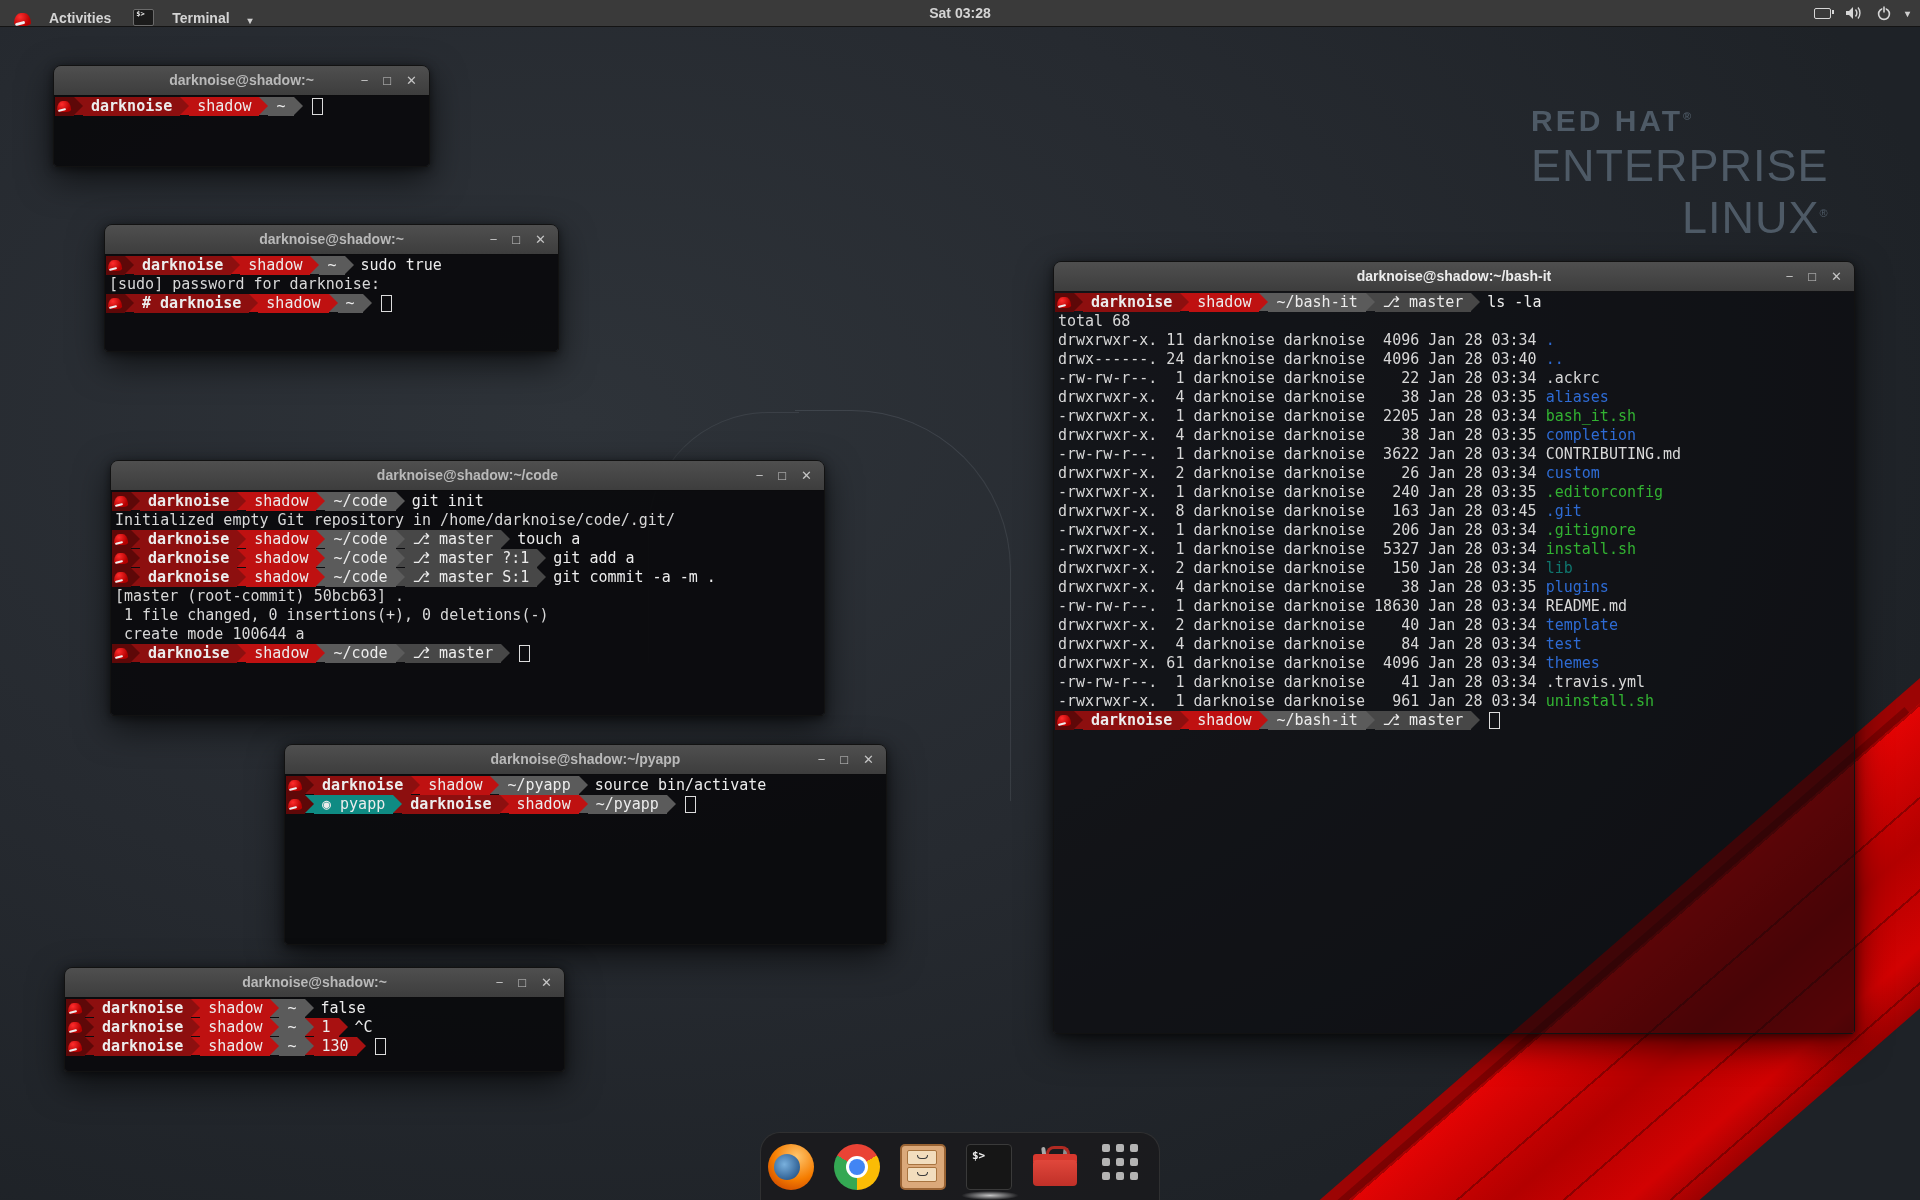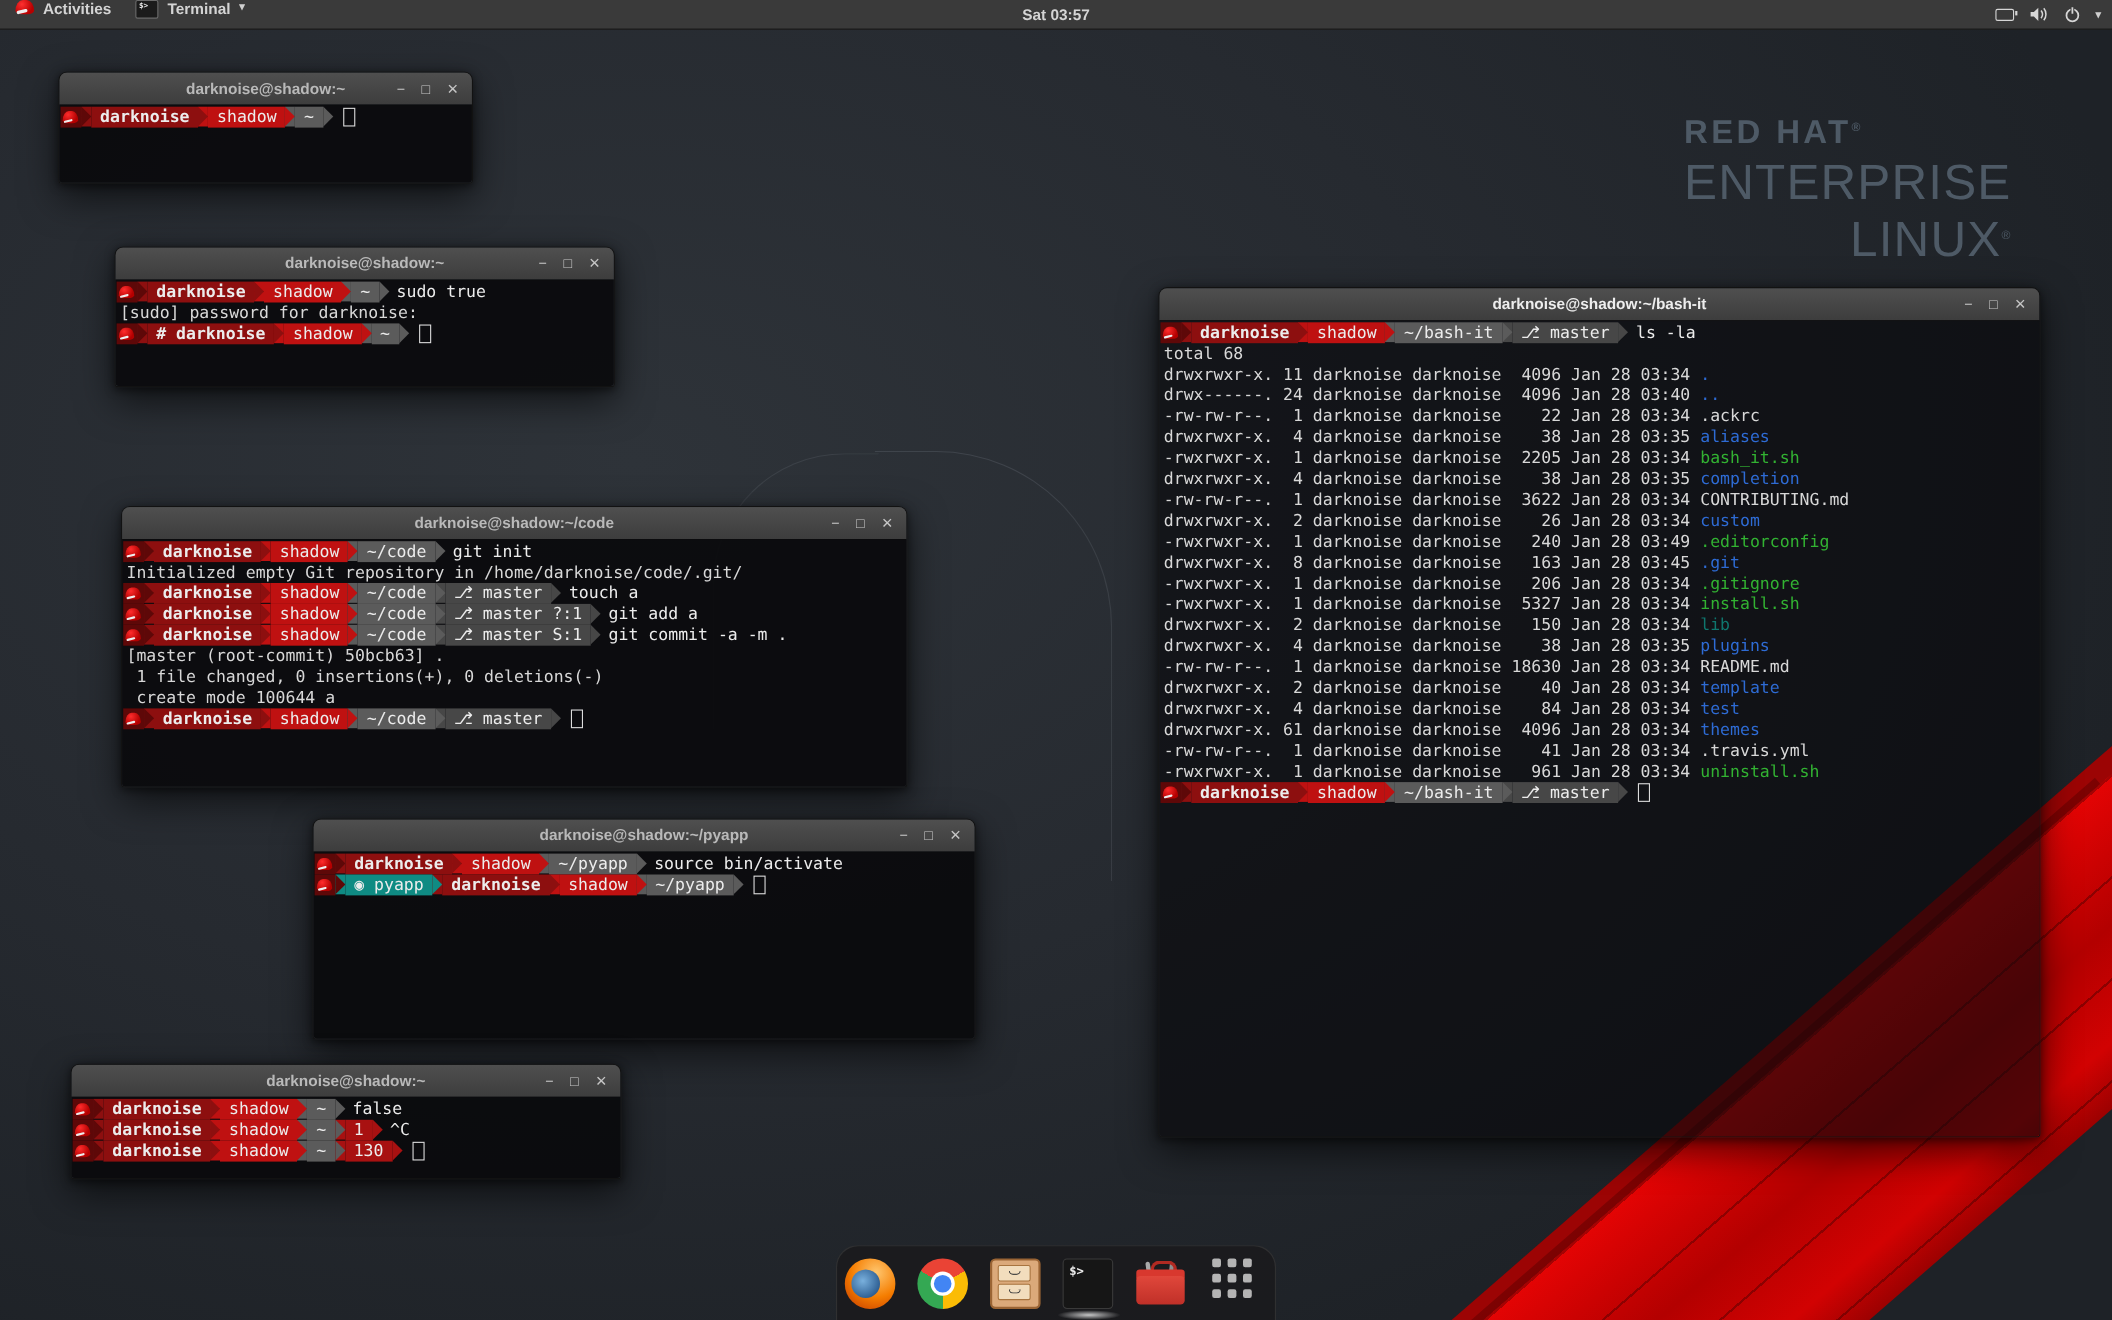--- a/index.html
+++ b/index.html
@@ -29,21 +29,21 @@
   
   .rhel-logo{position:absolute;left:1531px;top:104px;z-index:1;color:#4e5a66;user-select:none;}
   .rhel-logo .brand{font-size:30px;font-weight:bold;letter-spacing:3px;}
   .rhel-logo sup{font-size:11px;}
   .rhel-logo .l2{font-size:45px;letter-spacing:1px;margin-top:2px;}
   .rhel-logo .l3{font-size:45px;letter-spacing:1px;text-align:right;}
   
   .topbar{position:absolute;left:0;top:0;width:1920px;height:26px;background:#3a3a3a;
     border-bottom:1px solid #141414;z-index:50;color:#d4d4d4;font-size:14px;font-weight:bold;}
   .tb-left{position:absolute;left:8px;top:0;height:26px;display:flex;align-items:center;gap:10px;}
-  .tb-item{display:flex;align-items:flex-start;gap:8px;height:26px;padding:0 6px;}
+  .tb-item{display:flex;align-items:flex-end;gap:18px;height:26px;padding:0 6px;}
   .hatlogo{width:17px;height:13px;position:relative;border-radius:50% 50% 46% 46%/95% 95% 30% 30%;
     background:radial-gradient(circle at 35% 30%,#ff3030,#b70000 70%);}
   .hatlogo::after{content:"";position:absolute;left:1px;bottom:2px;width:10px;height:2.5px;
     background:#eee;border-radius:2px;transform:rotate(-14deg);}
   .mini-term{width:17px;height:15px;background:#1b1b1b;border:1px solid #6b6b6b;border-radius:2px;
     color:#e8e8e8;font:bold 7px "DejaVu Sans Mono",monospace;line-height:9px;padding-left:2px;}
   .caret{font-size:10px;color:#cfcfcf;}
   .tb-clock{position:absolute;left:0;right:0;top:0;line-height:26px;text-align:center;}
   .tb-right{position:absolute;right:10px;top:0;height:26px;display:flex;align-items:center;gap:13px;}
   .batt{width:15px;height:9px;border:1.5px solid #d6d6d6;border-radius:2px;position:relative;}
@@ -131,21 +131,21 @@
     <div class="tb-item">
       <span class="hatlogo"></span>
       <span>Activities</span>
     </div>
     <div class="tb-item">
       <span class="mini-term">$&gt;</span>
       <span>Terminal</span>
       <span class="caret">▾</span>
     </div>
   </div>
-  <div class="tb-clock">Sat 03:57</div>
+  <div class="tb-clock">Sat 03:28</div>
   <div class="tb-right">
     <span class="batt"></span>
     <svg width="19" height="16">
       <path d="M2 6v4h3l4 4V2L5 6z" fill="#d6d6d6"></path>
       <path d="M11.5 4.5c1.6 2 1.6 5 0 7" stroke="#d6d6d6" stroke-width="1.4" fill="none"></path>
       <path d="M14 2.5c2.6 3 2.6 8 0 11" stroke="#d6d6d6" stroke-width="1.4" fill="none"></path>
     </svg>
     <svg width="16" height="16">
       <circle cx="8" cy="9" r="5.4" stroke="#d6d6d6" stroke-width="1.6" fill="none"></circle>
       <line x1="8" y1="0.5" x2="8" y2="7" stroke="#3a3a3a" stroke-width="3.4"></line>
@@ -227,21 +227,21 @@
       <div class="pl-line"><span class="hatseg" style="background: rgb(94, 8, 8);"><span class="hat"></span></span><span class="arrow" style="border-left-color: rgb(94, 8, 8); border-top-color: rgb(141, 15, 15); border-bottom-color: rgb(141, 15, 15);"></span><span class="seg bold" style="background: rgb(141, 15, 15);">darknoise</span><span class="arrow" style="border-left-color: rgb(141, 15, 15); border-top-color: rgb(191, 17, 17); border-bottom-color: rgb(191, 17, 17);"></span><span class="seg" style="background: rgb(191, 17, 17);">shadow</span><span class="arrow" style="border-left-color: rgb(191, 17, 17); border-top-color: rgb(91, 91, 91); border-bottom-color: rgb(91, 91, 91);"></span><span class="seg" style="background: rgb(91, 91, 91);">~/bash-it</span><span class="arrow" style="border-left-color: rgb(91, 91, 91); border-top-color: rgb(71, 71, 71); border-bottom-color: rgb(71, 71, 71);"></span><span class="seg" style="background: rgb(71, 71, 71);">⎇ master</span><span class="arrow" style="border-left-color: rgb(71, 71, 71); border-top-color: transparent; border-bottom-color: transparent;"></span><span class="cmd">ls -la</span></div>
       <div class="pl-line"><span class="out">total 68</span></div>
       <div class="pl-line"><span class="out">drwxrwxr-x. 11 darknoise darknoise  4096 Jan 28 03:34 </span><span style="color: rgb(46, 107, 212);">.</span></div>
       <div class="pl-line"><span class="out">drwx------. 24 darknoise darknoise  4096 Jan 28 03:40 </span><span style="color: rgb(46, 107, 212);">..</span></div>
       <div class="pl-line"><span class="out">-rw-rw-r--.  1 darknoise darknoise    22 Jan 28 03:34 </span><span style="color: rgb(216, 216, 216);">.ackrc</span></div>
       <div class="pl-line"><span class="out">drwxrwxr-x.  4 darknoise darknoise    38 Jan 28 03:35 </span><span style="color: rgb(46, 107, 212);">aliases</span></div>
       <div class="pl-line"><span class="out">-rwxrwxr-x.  1 darknoise darknoise  2205 Jan 28 03:34 </span><span style="color: rgb(50, 178, 50);">bash_it.sh</span></div>
       <div class="pl-line"><span class="out">drwxrwxr-x.  4 darknoise darknoise    38 Jan 28 03:35 </span><span style="color: rgb(46, 107, 212);">completion</span></div>
       <div class="pl-line"><span class="out">-rw-rw-r--.  1 darknoise darknoise  3622 Jan 28 03:34 </span><span style="color: rgb(216, 216, 216);">CONTRIBUTING.md</span></div>
       <div class="pl-line"><span class="out">drwxrwxr-x.  2 darknoise darknoise    26 Jan 28 03:34 </span><span style="color: rgb(46, 107, 212);">custom</span></div>
-      <div class="pl-line"><span class="out">-rwxrwxr-x.  1 darknoise darknoise   240 Jan 28 03:49 </span><span style="color: rgb(50, 178, 50);">.editorconfig</span></div>
+      <div class="pl-line"><span class="out">-rwxrwxr-x.  1 darknoise darknoise   240 Jan 28 03:35 </span><span style="color: rgb(50, 178, 50);">.editorconfig</span></div>
       <div class="pl-line"><span class="out">drwxrwxr-x.  8 darknoise darknoise   163 Jan 28 03:45 </span><span style="color: rgb(46, 107, 212);">.git</span></div>
       <div class="pl-line"><span class="out">-rwxrwxr-x.  1 darknoise darknoise   206 Jan 28 03:34 </span><span style="color: rgb(50, 178, 50);">.gitignore</span></div>
       <div class="pl-line"><span class="out">-rwxrwxr-x.  1 darknoise darknoise  5327 Jan 28 03:34 </span><span style="color: rgb(50, 178, 50);">install.sh</span></div>
       <div class="pl-line"><span class="out">drwxrwxr-x.  2 darknoise darknoise   150 Jan 28 03:34 </span><span style="color: #0f766e;">lib</span></div>
       <div class="pl-line"><span class="out">drwxrwxr-x.  4 darknoise darknoise    38 Jan 28 03:35 </span><span style="color: rgb(46, 107, 212);">plugins</span></div>
       <div class="pl-line"><span class="out">-rw-rw-r--.  1 darknoise darknoise 18630 Jan 28 03:34 </span><span style="color: rgb(216, 216, 216);">README.md</span></div>
       <div class="pl-line"><span class="out">drwxrwxr-x.  2 darknoise darknoise    40 Jan 28 03:34 </span><span style="color: rgb(46, 107, 212);">template</span></div>
       <div class="pl-line"><span class="out">drwxrwxr-x.  4 darknoise darknoise    84 Jan 28 03:34 </span><span style="color: rgb(46, 107, 212);">test</span></div>
       <div class="pl-line"><span class="out">drwxrwxr-x. 61 darknoise darknoise  4096 Jan 28 03:34 </span><span style="color: rgb(46, 107, 212);">themes</span></div>
       <div class="pl-line"><span class="out">-rw-rw-r--.  1 darknoise darknoise    41 Jan 28 03:34 </span><span style="color: rgb(216, 216, 216);">.travis.yml</span></div>

